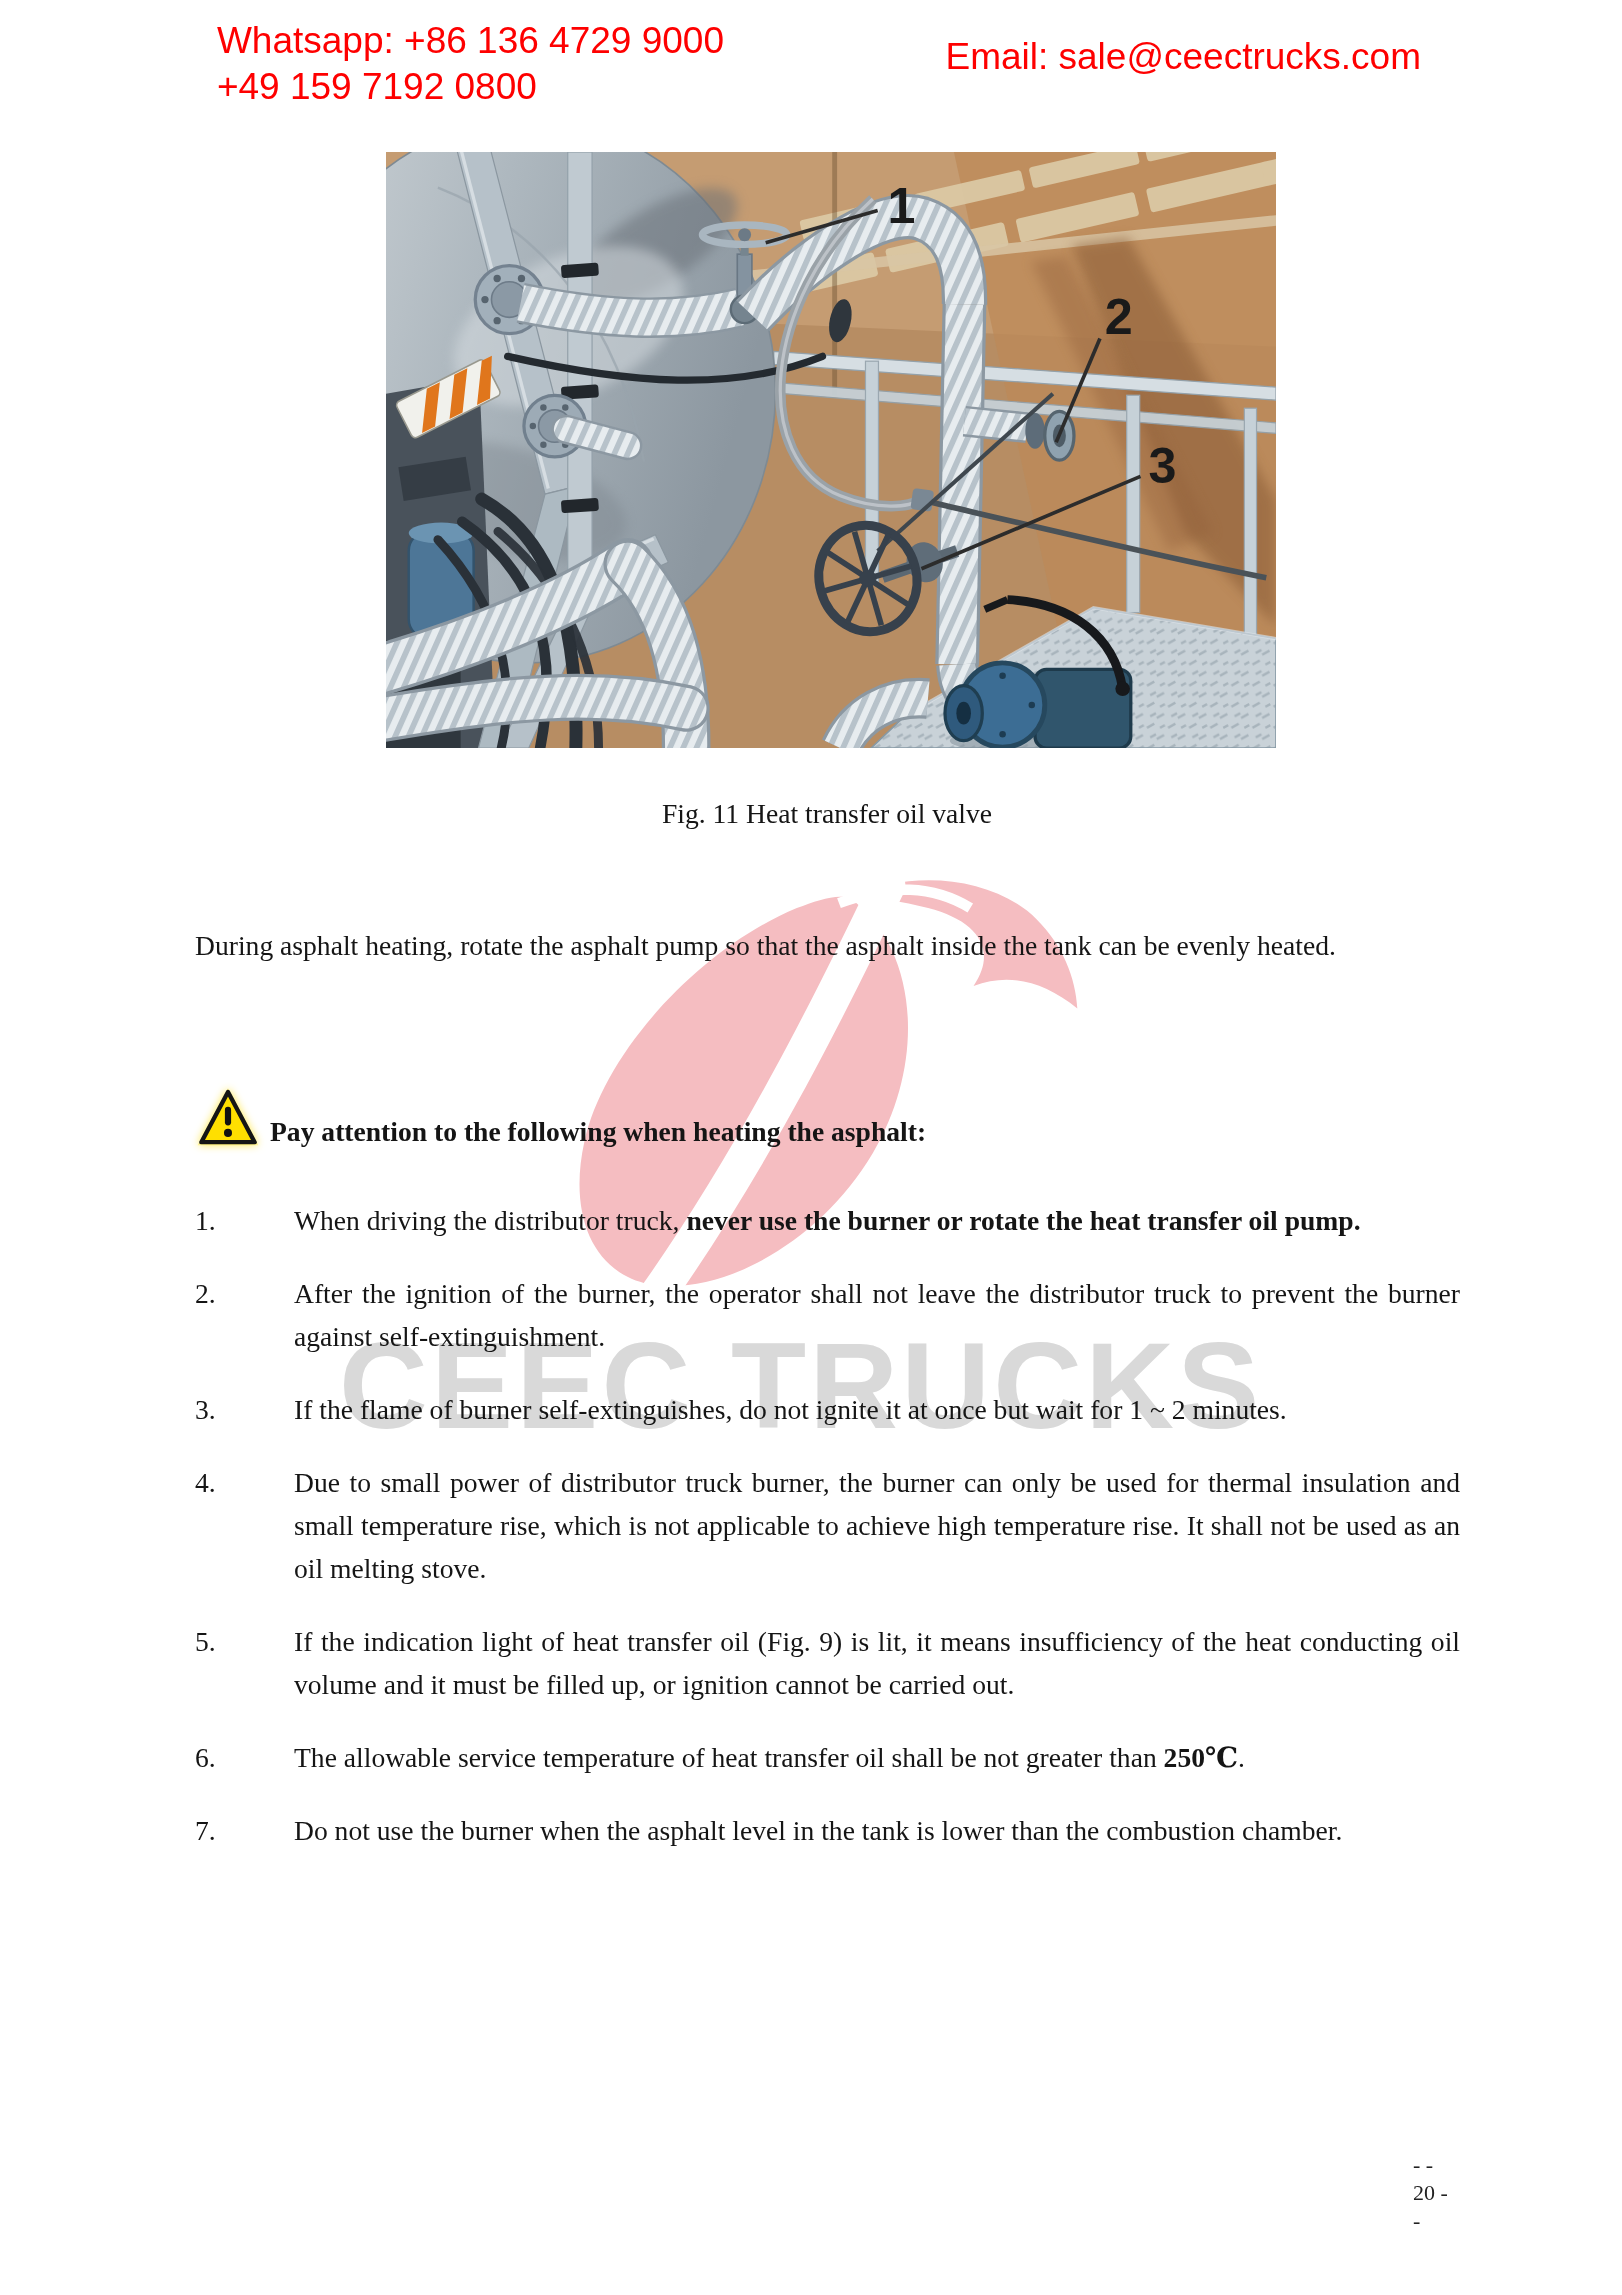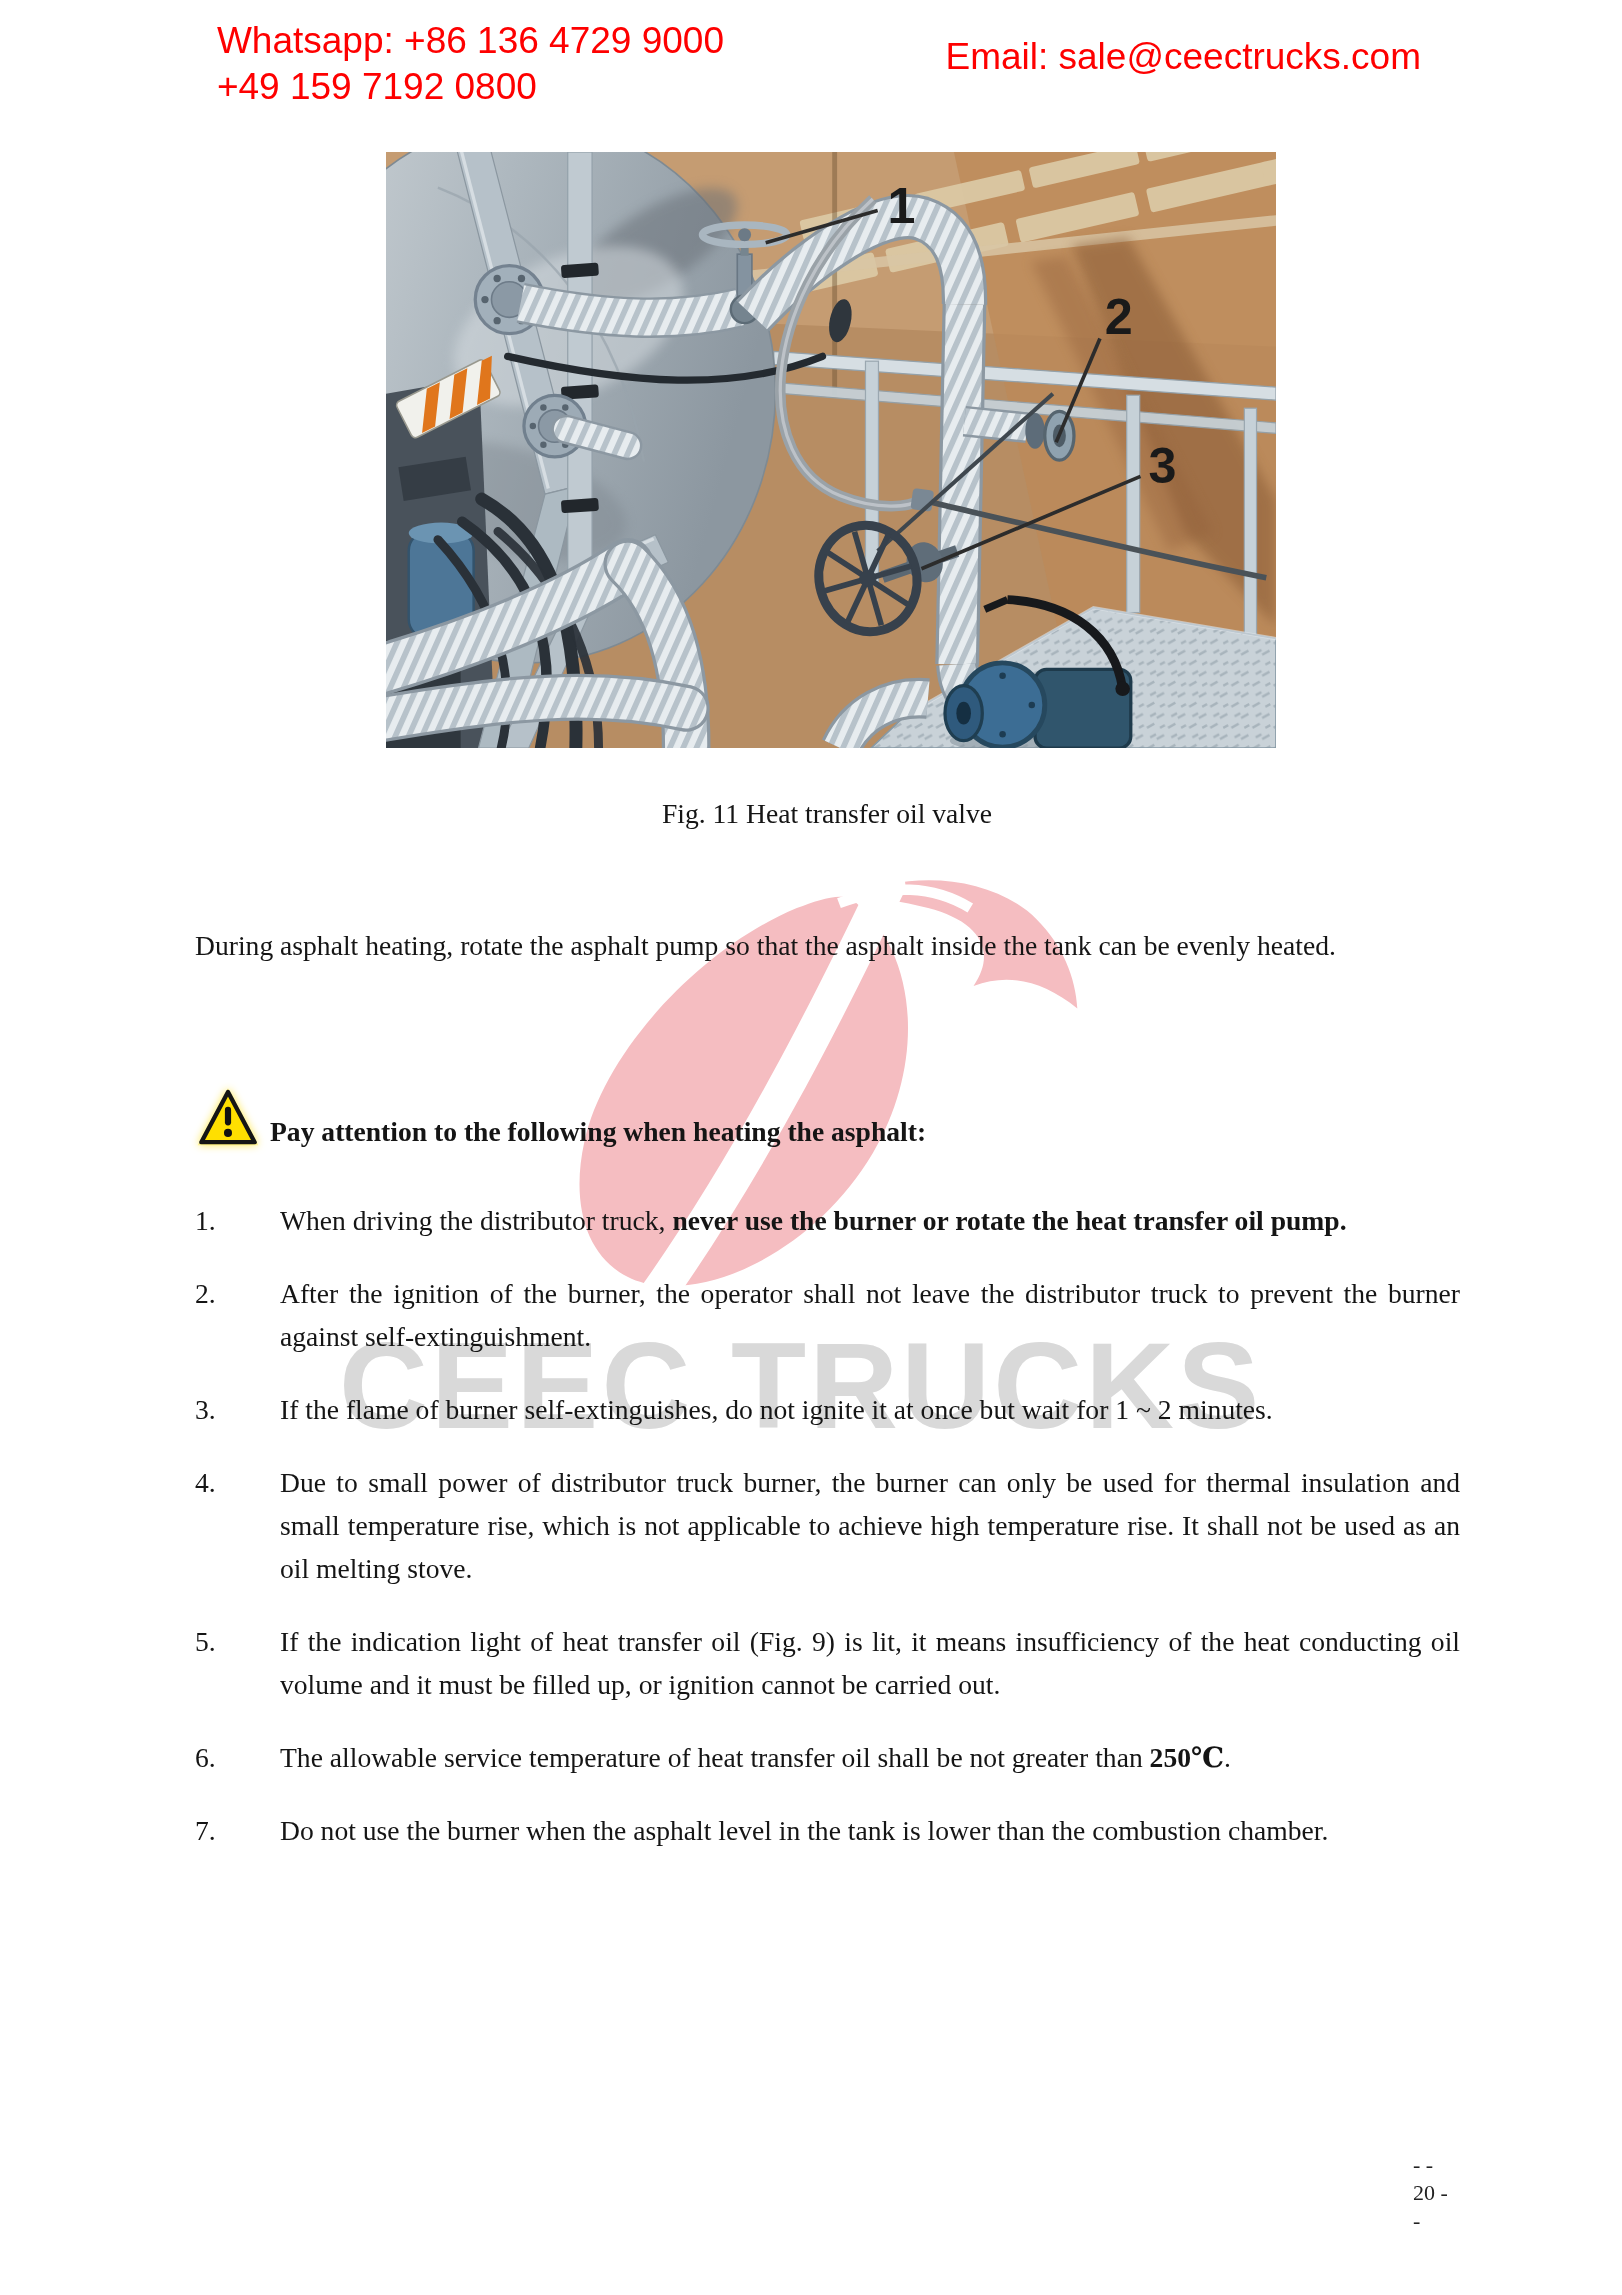--- a/index.html
+++ b/index.html
@@ -25,21 +25,21 @@
            font-size:123px;line-height:130px;letter-spacing:3.2px;color:var(--wm-gray,#d9d9d9);}
   
   .intro{position:absolute;left:195px;top:924px;width:1265px;margin:0;text-align:justify;z-index:2;}
   .warn-icon{position:absolute;left:197px;top:1084px;width:62px;height:68px;z-index:2;
              filter:drop-shadow(0 0 4px #ffe84d);}
   .warn-icon svg{display:block;width:100%;height:100%;}
   .warn-heading{position:absolute;left:270px;top:1110px;width:1180px;font-weight:bold;z-index:2;}
   .list{position:absolute;left:195px;top:1199px;width:1265px;z-index:2;}
   .list-item{display:flex;margin-bottom:30px;}
   .num{width:85px;flex:none;}
-  .litext{flex:1;text-align:justify;}
+  .litext{flex:1;text-align:justify;margin-left:14px;}
   .b{font-weight:bold;}
   
   .footer{position:absolute;left:1413px;top:2151px;font-size:22px;line-height:28px;z-index:2;color:#222;}
 </style>
 </head>
 <body>
 
 <div class="page">
 
   <div class="hdr hdr-left">

